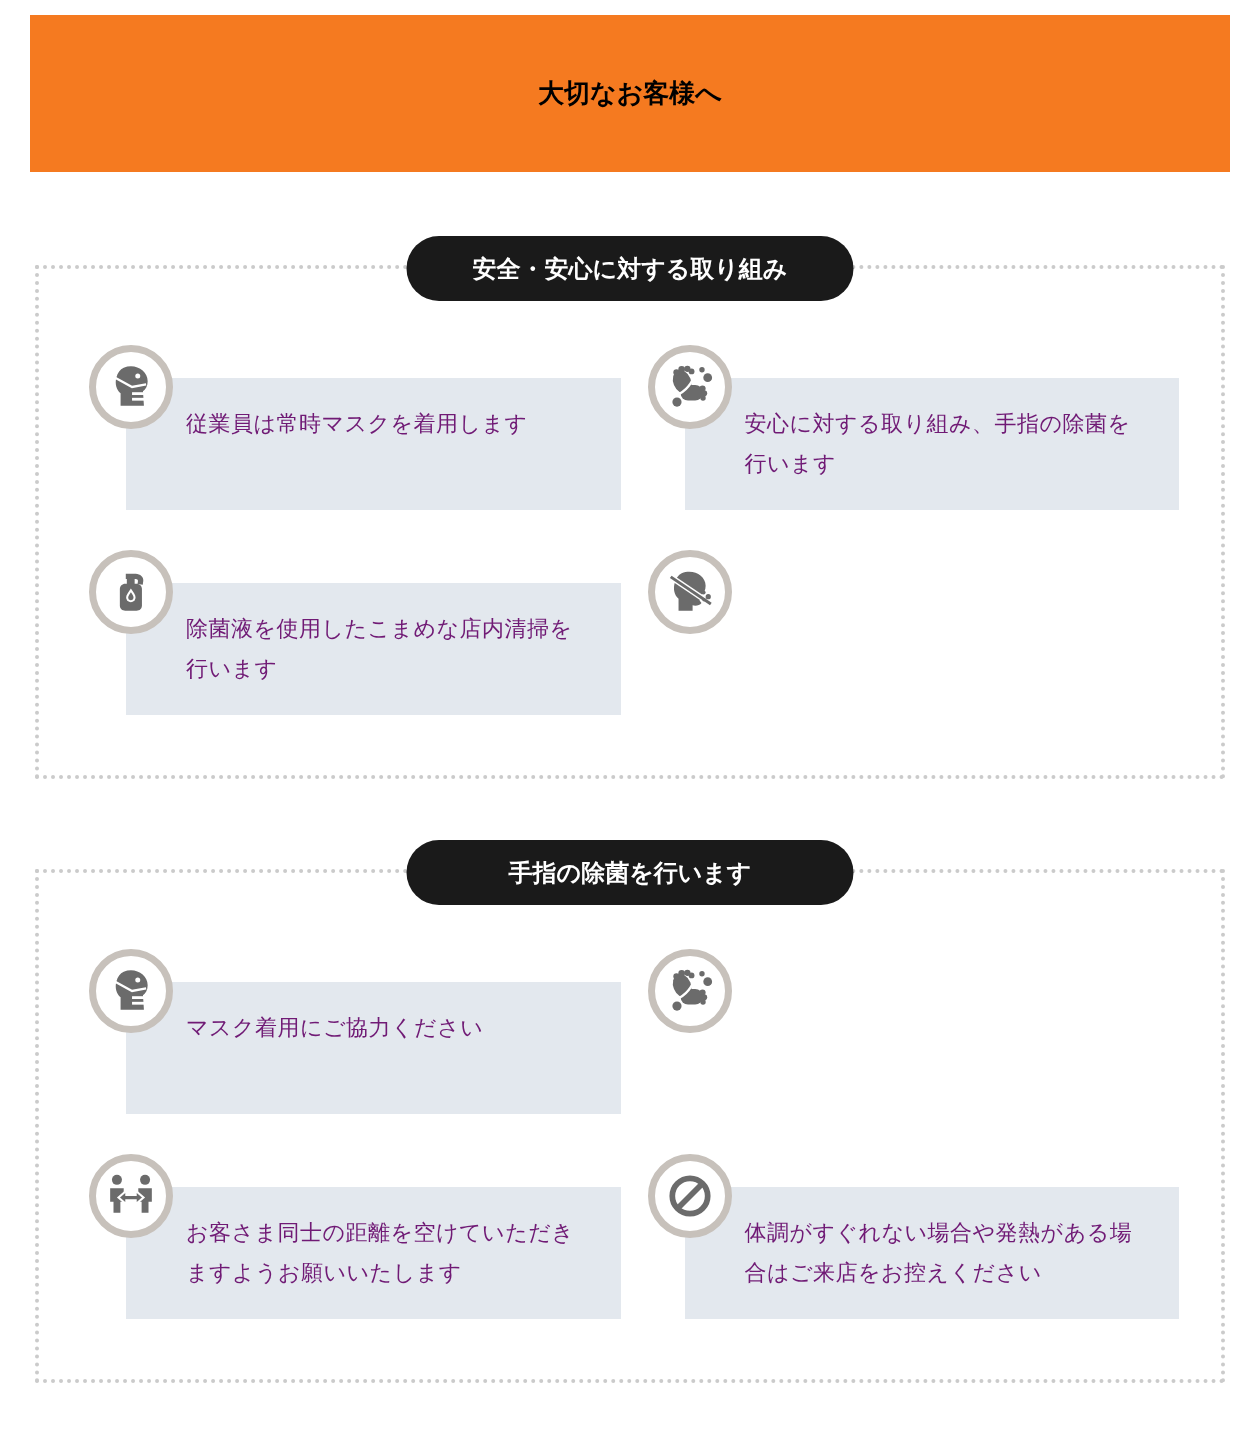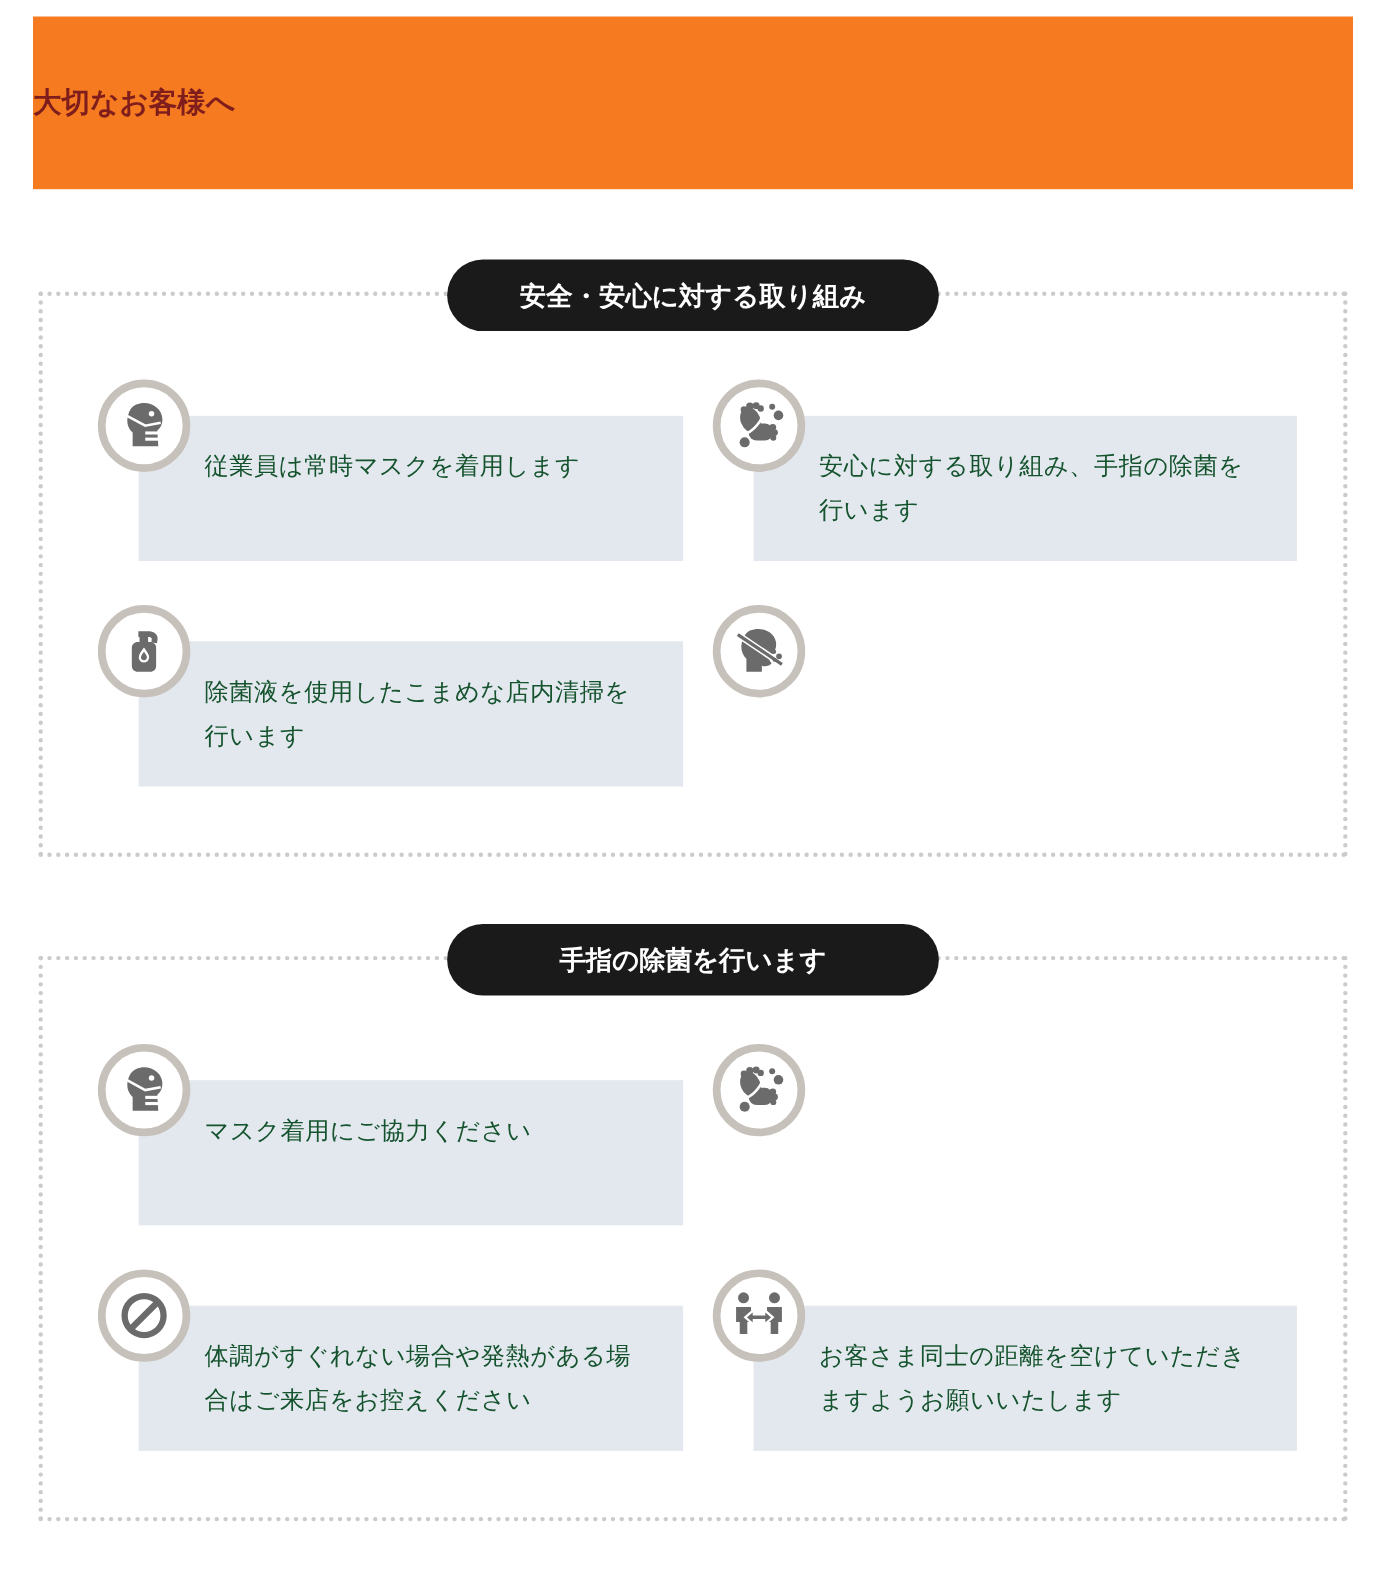--- a/index.html
+++ b/index.html
@@ -3,22 +3,22 @@
 <meta charset="utf-8">
 <style>
   html,body{margin:0;padding:0;background:#ffffff;}
   body{
     width:1260px;height:1440px;box-sizing:border-box;
     font-family:"Liberation Sans","DejaVu Sans",sans-serif;
     color:#1f1f1f;overflow:hidden;
   }
   .banner{
     margin:15px 30px 0 30px;height:157px;background:#f57a20;
-    display:flex;flex-direction:row;align-items:center;justify-content:flex-start;
-    gap:16px;color:#7f1d1d;font-weight:bold;font-size:26px;line-height:1.2;
+    display:flex;flex-direction:column;align-items:center;justify-content:center;
+    gap:16px;color:#000000;font-weight:bold;font-size:26px;line-height:1.2;
     text-align:center;
   }
   .panel{
     position:relative;margin:93px 35px 0 35px;
     border:4px dotted #cbcbcb;
     padding:76px 42px 60px 50px;box-sizing:border-box;
   }
   .panel + .panel{margin-top:90px;}
   .pill{
     position:absolute;top:-33px;left:50%;transform:translateX(-50%);
@@ -38,21 +38,21 @@
     position:absolute;top:0;left:0;width:84px;height:84px;box-sizing:border-box;
     background:#ffffff;border:7px solid #c7c1bb;border-radius:50%;
     display:flex;align-items:center;justify-content:center;z-index:2;
   }
   .badge svg{width:50px;height:50px;display:block;}
   .bubble{
     flex:1;background:#e3e8ee;box-sizing:border-box;min-height:132px;
     padding:26px 28px 26px 60px;
   }
   .bubble p{
-    margin:0;font-size:22px;line-height:40px;letter-spacing:0.5px;color:#14532d;
+    margin:0;font-size:22px;line-height:40px;letter-spacing:0.5px;color:#701a75;
   }
 </style>
 </head>
 <body>
 
 <div class="page">
 
   <header class="banner">
     <div>大切なお客様へ</div>
   </header>
@@ -176,42 +176,42 @@
                 <circle cx="11.5" cy="38.5" r="4.4"></circle>
             </g>
             <path d="M7 33C16 31 24 24 28.5 13" stroke="#ffffff" stroke-width="2.2" fill="none"></path>
           </svg>
         </div>
       </div>
 
       <div class="item">
         <div class="badge">
           <svg viewBox="0 0 48 48" aria-hidden="true">
-            <circle cx="24" cy="24" r="17" fill="none" stroke="#6b6b6b" stroke-width="5.5"></circle>
-            <path d="M12.5 35.5 35.5 12.5" stroke="#6b6b6b" stroke-width="5.5"></path>
-          </svg>
-        </div>
-        <div class="bubble">
-          <p>体調がすぐれない場合や発熱がある場合はご来店をお控えください</p>
-        </div>
-      </div>
-
-      <div class="item">
-        <div class="badge">
-          <svg viewBox="0 0 48 48" aria-hidden="true">
             <g fill="#6b6b6b">
               <circle cx="10.5" cy="8.5" r="4.8"></circle>
               <path d="M4 16.5h13v13h-3.2V40H7.2V29.5H4z"></path>
               <circle cx="37.5" cy="8.5" r="4.8"></circle>
               <path d="M31 16.5h13v13h-3.2V40h-6.6V29.5H31z"></path>
             </g>
             <path d="M12 25.5l7.5-6.5v4h9v-4l7.5 6.5-7.5 6.5v-4h-9v4z" fill="#6b6b6b" stroke="#ffffff" stroke-width="2"></path>
           </svg>
         </div>
         <div class="bubble">
           <p>お客さま同士の距離を空けていただきますようお願いいたします</p>
         </div>
       </div>
 
+      <div class="item">
+        <div class="badge">
+          <svg viewBox="0 0 48 48" aria-hidden="true">
+            <circle cx="24" cy="24" r="17" fill="none" stroke="#6b6b6b" stroke-width="5.5"></circle>
+            <path d="M12.5 35.5 35.5 12.5" stroke="#6b6b6b" stroke-width="5.5"></path>
+          </svg>
+        </div>
+        <div class="bubble">
+          <p>体調がすぐれない場合や発熱がある場合はご来店をお控えください</p>
+        </div>
+      </div>
+
     </div>
   </section>
 
 </div>
 
 </body></html>

